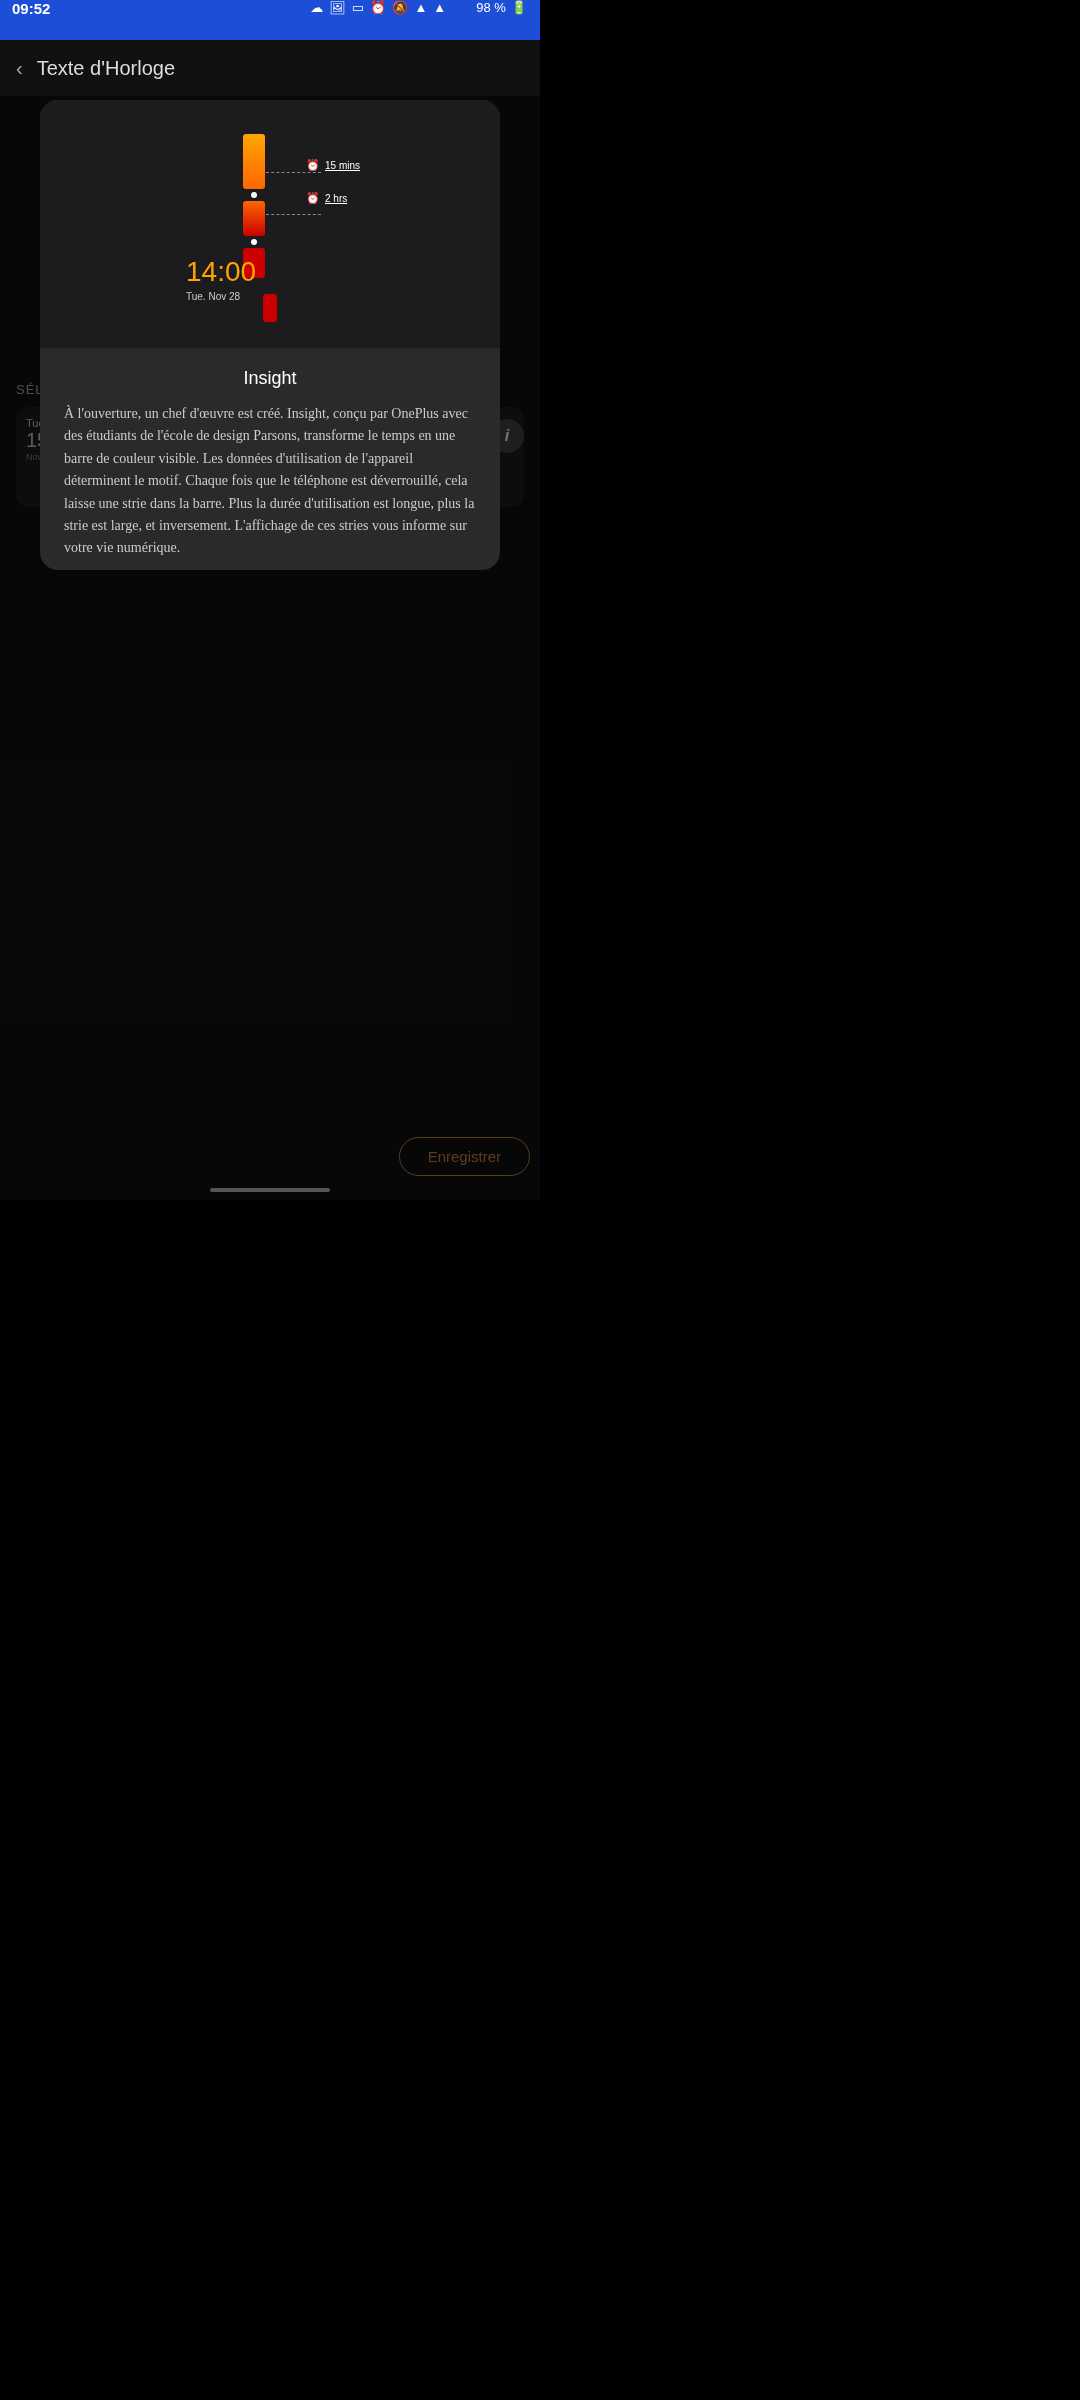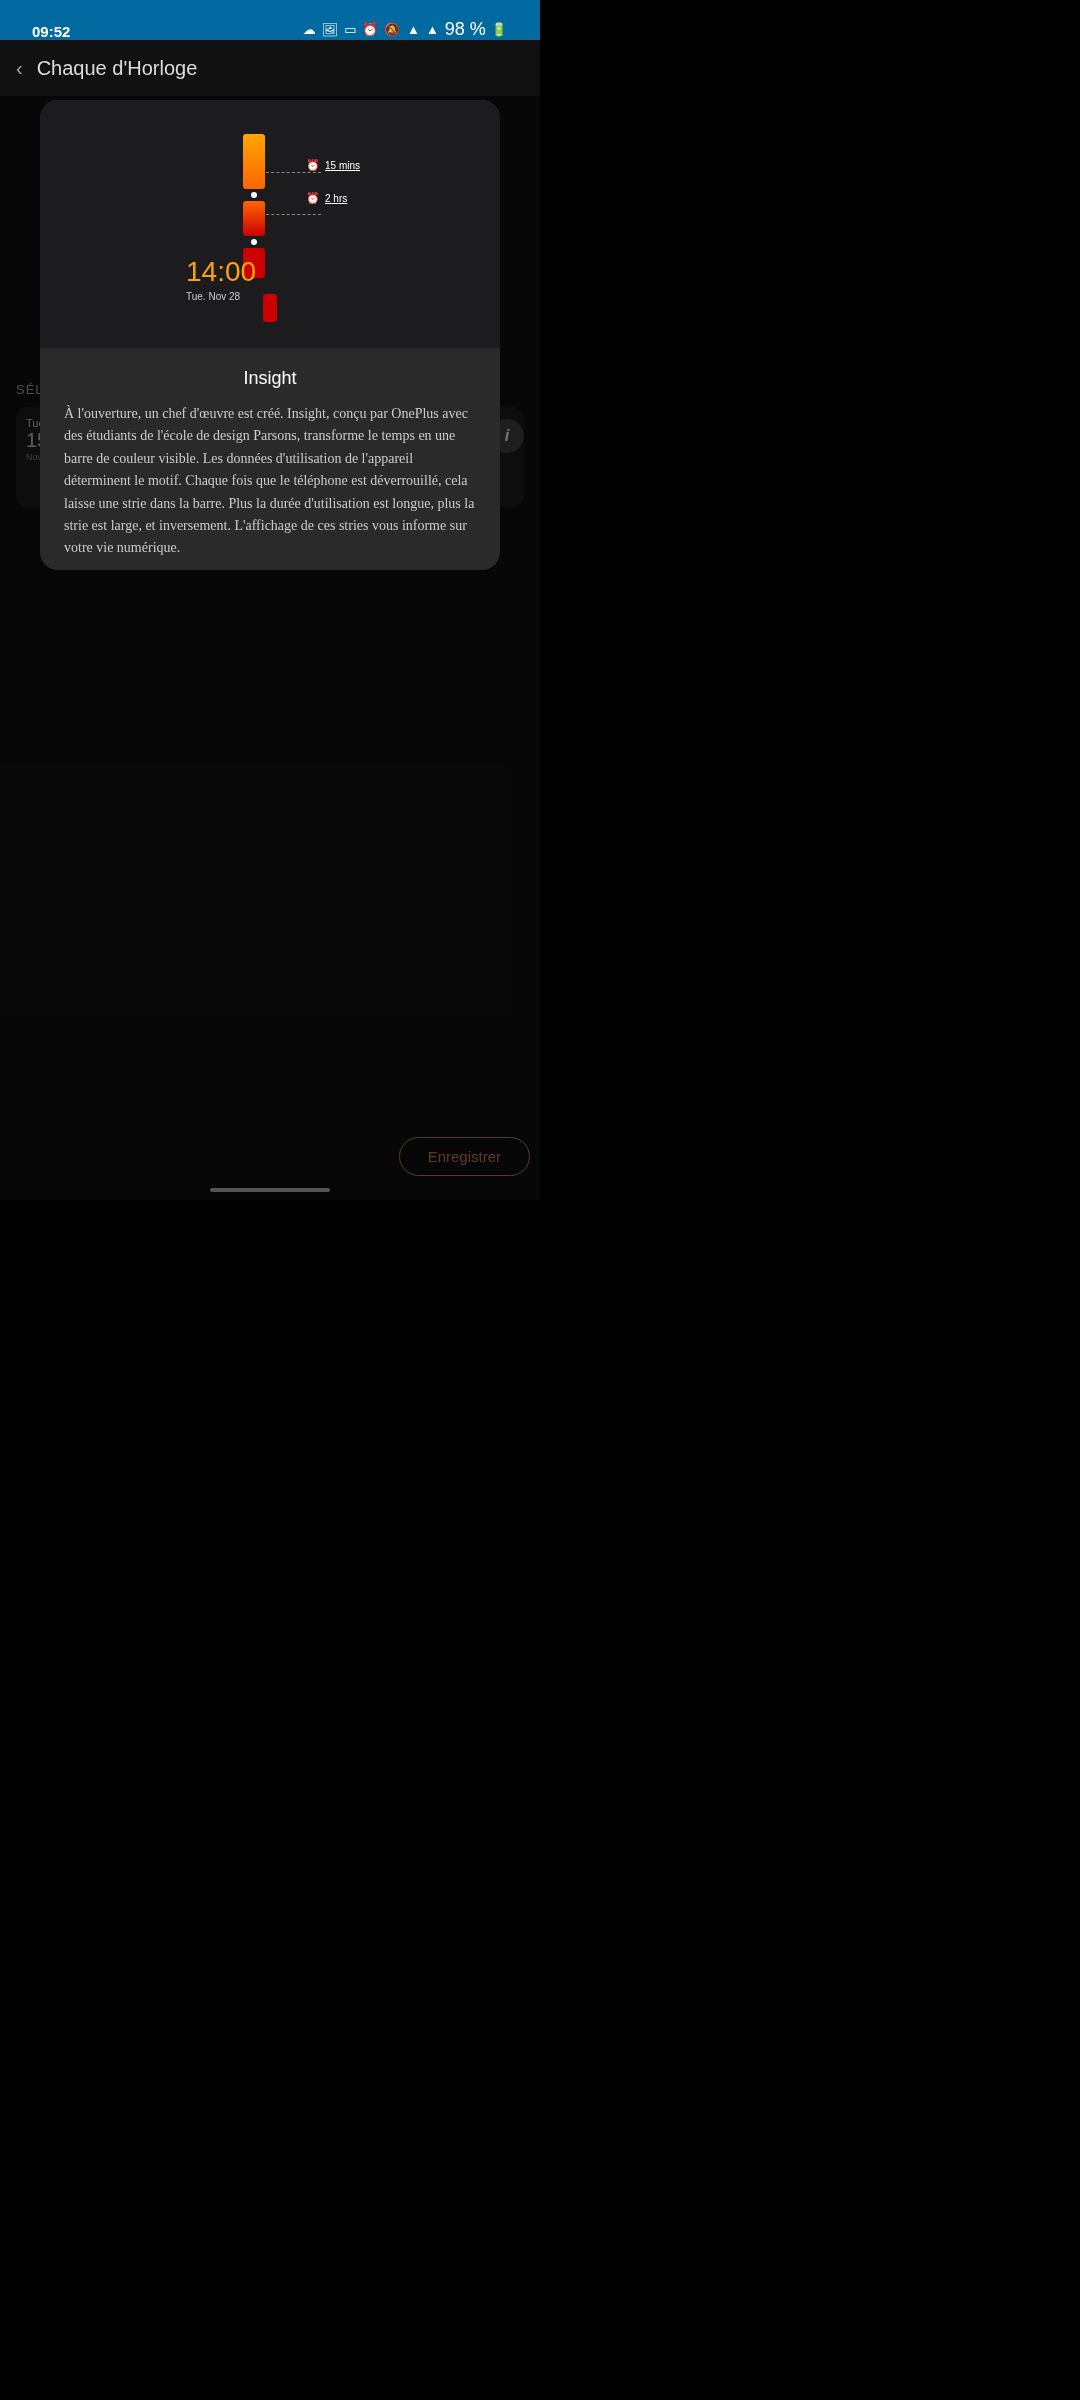--- a/index.html
+++ b/index.html
@@ -19,22 +19,23 @@
       font-weight: bold;
     }
     .status-icons {
       display: flex;
       align-items: center;
       gap: 6px;
       color: #fff;
       font-size: 13px;
     }
     .battery-text {
-      font-size: 18px;
-      color: #fff;
+      font-size: 13px;
+      color: #fff;
+      margin-left: 24px;
     }
     .back-arrow {
       color: #aaa;
       font-size: 20px;
       margin-right: 14px;
       cursor: pointer;
     }
     .nav-title {
       color: #ddd;
       font-size: 20px;
@@ -249,26 +250,26 @@
       margin-top: 10px;
     }
 
     
     .top-status-bar {
       position: absolute;
       top: 0;
       left: 0;
       right: 0;
       height: 40px;
-      background: #0369a1;
+      background: #1d4ed8;
       z-index: 20;
       display: flex;
-      align-items: flex-end;
+      align-items: flex-start;
       justify-content: space-between;
-      padding: 0 32px;
+      padding: 0 12px;
     }
     .top-nav-bar {
       position: absolute;
       top: 40px;
       left: 0;
       right: 0;
       height: 56px;
       background: #111;
       z-index: 20;
       display: flex;
@@ -308,21 +309,21 @@
     <span>▲</span>
 
     <span>▲</span>
     <span class="battery-text">98 %</span>
     <span>🔋</span>
   </div>
 </div>
 
 <div class="top-nav-bar">
   <span class="back-arrow">‹</span>
-  <span class="nav-title">Chaque d'Horloge</span>
+  <span class="nav-title">Texte d'Horloge</span>
 </div>
 
 <div style="position:absolute; top:96px; left:0; right:0; bottom:0; background:#111; z-index:1;">
 
   <div style="display:flex; justify-content:center; padding-top:20px; position:relative;">
     <div style="width:280px; height:230px; background:#1c1c1e; border-radius:14px; position:relative; overflow:hidden;">
 
       <div style="position:absolute; left:118px; top:10px; width:22px; display:flex; flex-direction:column; gap:3px; align-items:center;">
         <div style="width:20px;height:50px;background:linear-gradient(to bottom,#ffa500,#ff6000);border-radius:3px;"></div>
         <div style="width:6px;height:6px;background:#fff;border-radius:50%;"></div>

